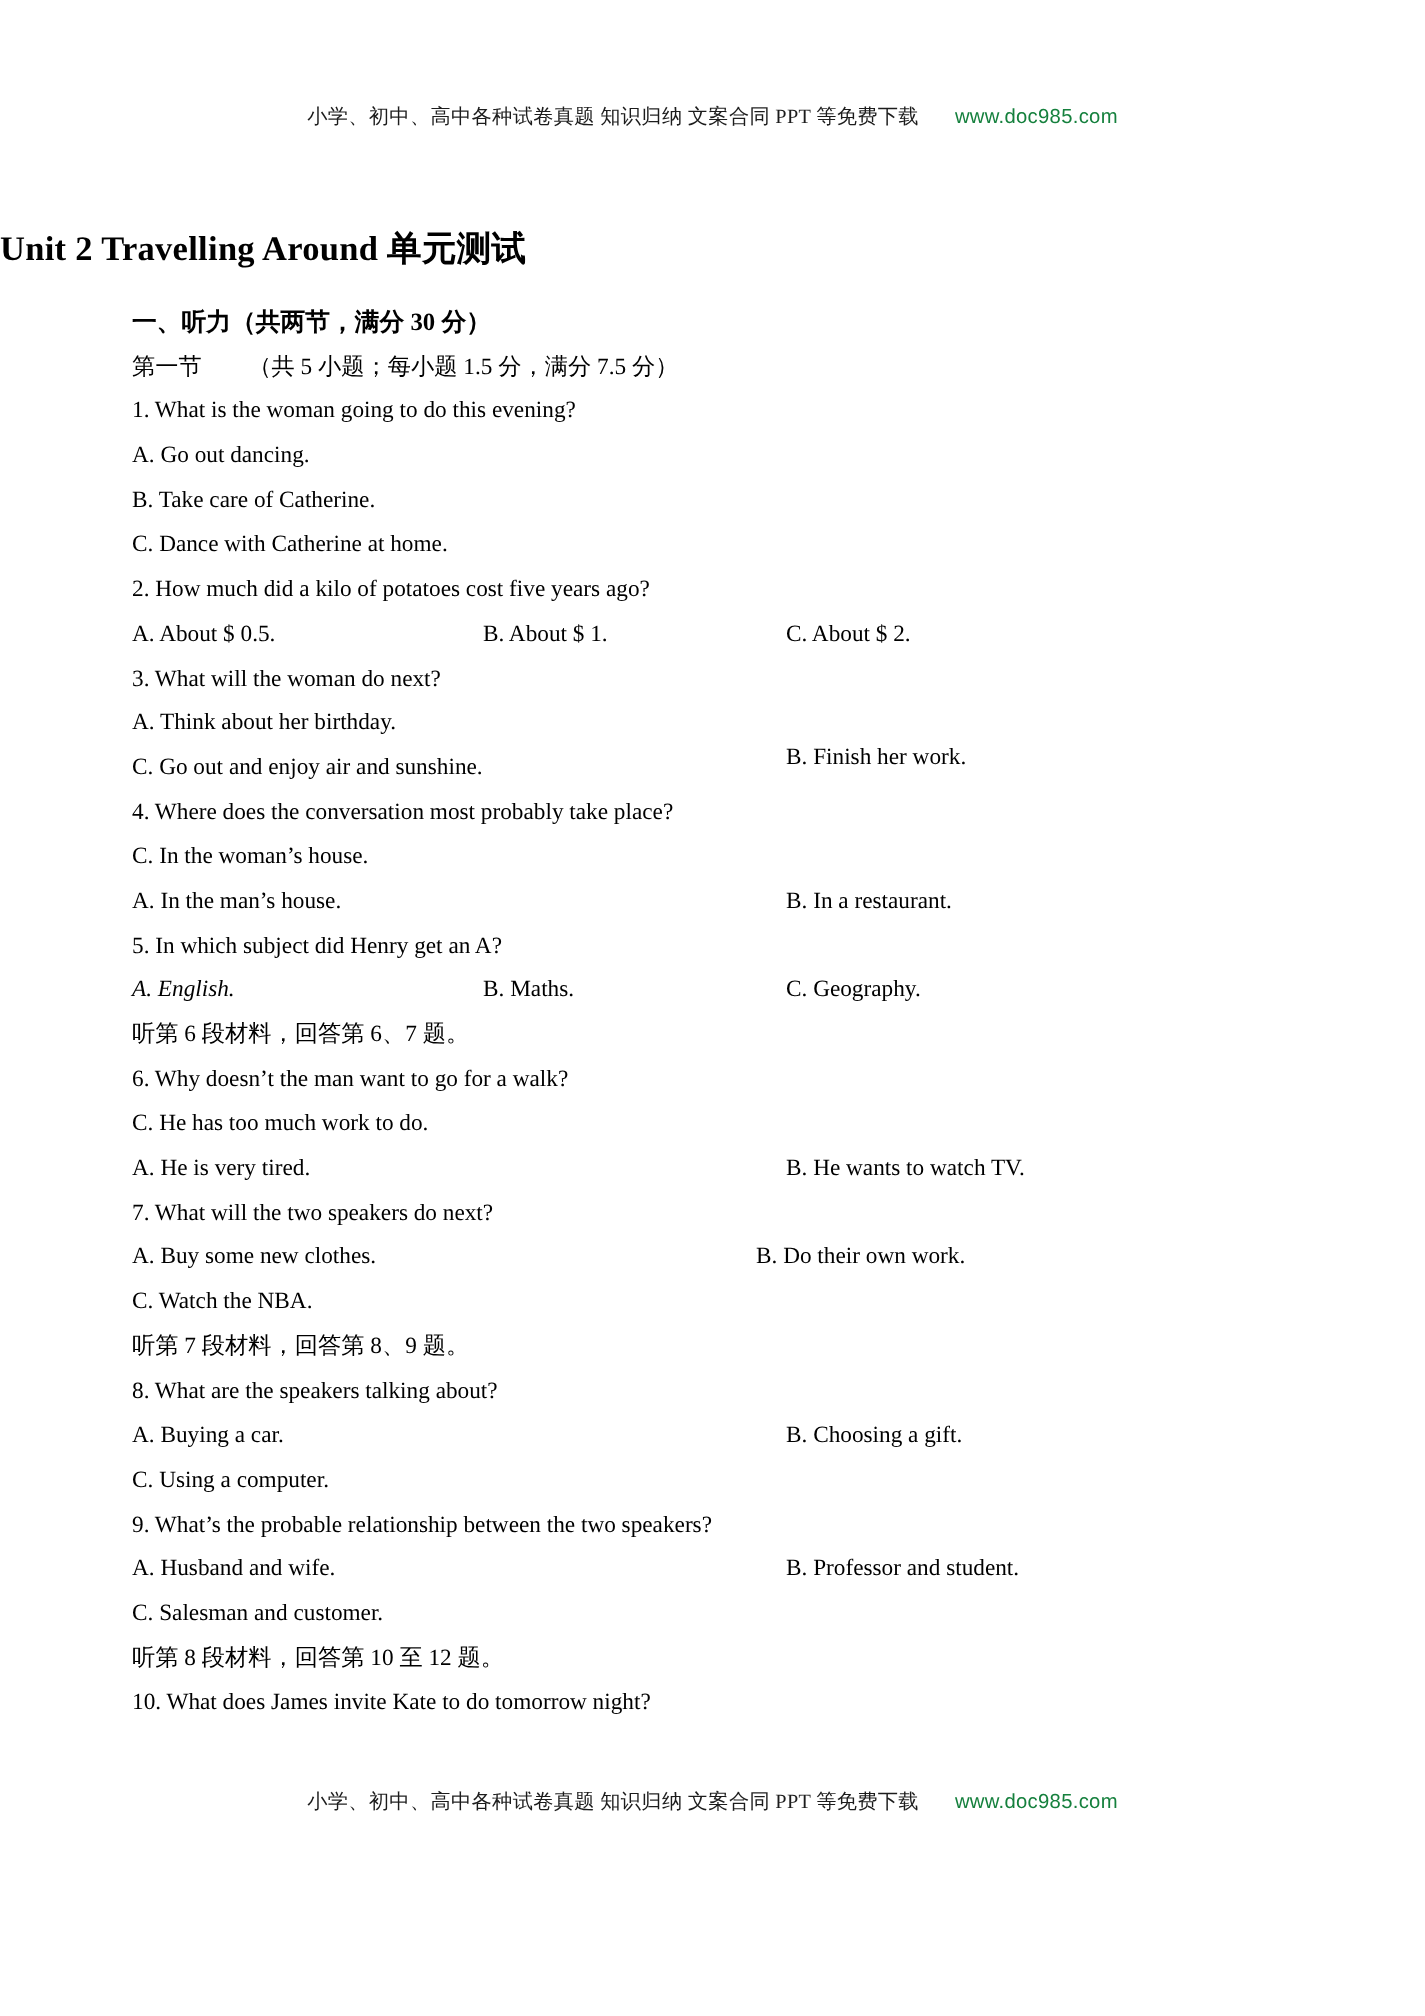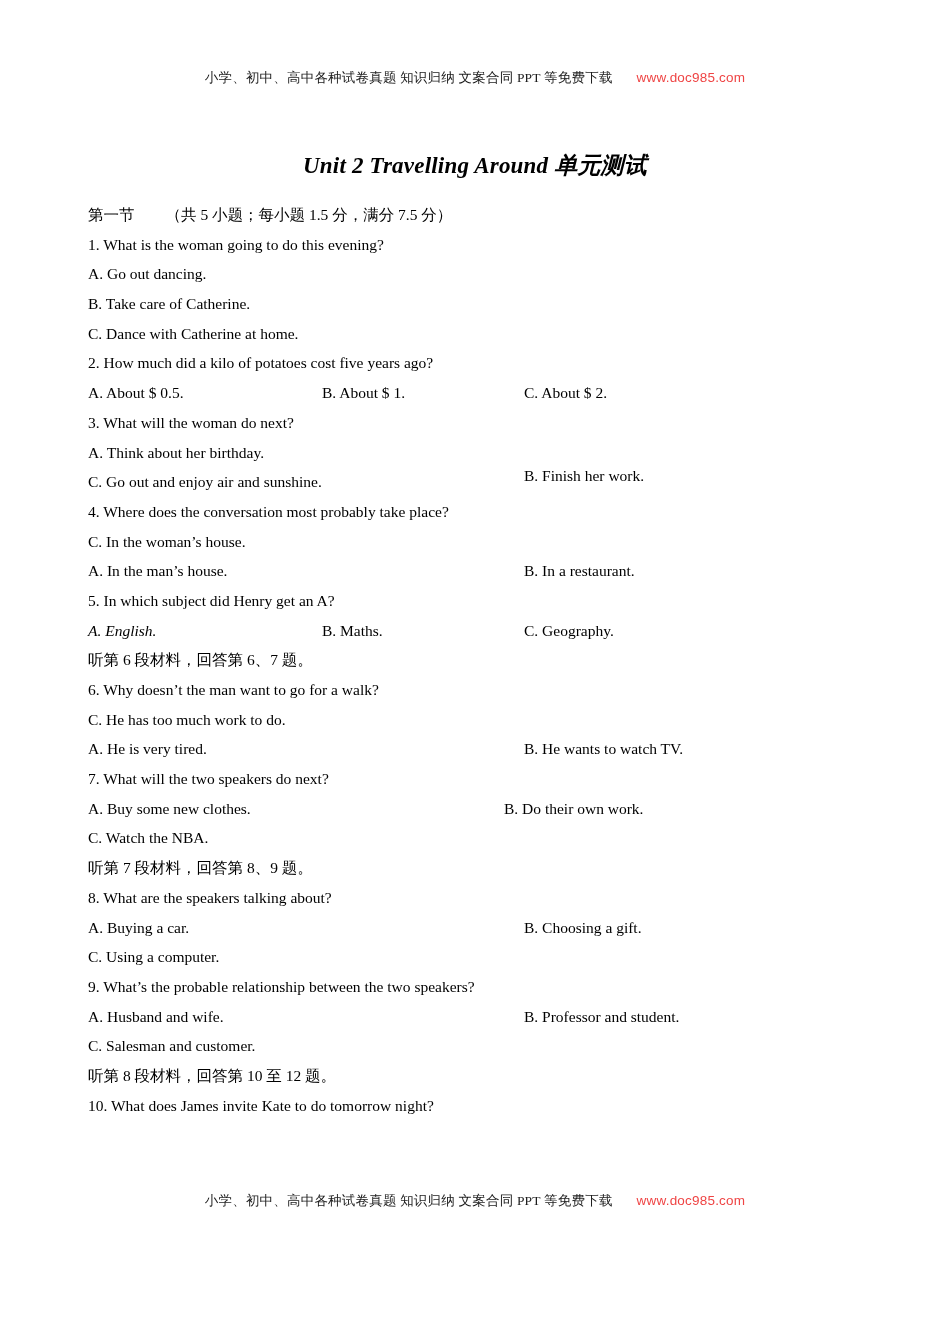--- a/index.html
+++ b/index.html
@@ -13,48 +13,48 @@
 
   .pageband {
     position:absolute; left:0; width:100%;
     text-align:center; font-size:13.5px; color:#1c1c1c;
     white-space:pre; letter-spacing:0.2px;
   }
   .pageband.header { top:69px; }
   .pageband.footer { top:1192px; }
   .band-url {
     font-family:"Liberation Sans","DejaVu Sans",sans-serif;
-    margin-left:24px; font-size:13.5px; color:#ef4444;
+    margin-left:24px; font-size:13.5px; color:#15803d;
   }
 
   .doc-title {
     position:absolute; top:149px; left:0; width:100%;
-    text-align:center; font-size:23px; font-weight:700; line-height:34px;
+    text-align:left; font-size:23px; font-weight:700; line-height:34px;
     letter-spacing:0.2px;
-    font-style:italic;
   }
 
   .content { position:absolute; top:200px; left:88px; width:798px; }
   .line {
     position:relative; height:29.7px; line-height:29.7px;
     font-size:15.5px; white-space:pre;
   }
   .line.heading { font-size:16.5px; font-weight:700; }
   .col { position:absolute; top:0; white-space:pre; }
 </style>
 </head>
 <body>
 
 <div class="page">
 
   <div class="pageband header"><span>小学、初中、高中各种试卷真题 知识归纳 文案合同 PPT 等免费下载</span><span class="band-url">www.doc985.com</span></div>
 
   <div class="doc-title">Unit 2 Travelling Around 单元测试</div>
 
   <div class="content">
+      <div class="line heading">一、听力（共两节，满分 30 分）</div>
       <div class="line">第一节　　（共 5 小题；每小题 1.5 分，满分 7.5 分）</div>
       <div class="line">1. What is the woman going to do this evening?</div>
       <div class="line">A. Go out dancing.</div>
       <div class="line">B. Take care of Catherine.</div>
       <div class="line">C. Dance with Catherine at home.</div>
       <div class="line">2. How much did a kilo of potatoes cost five years ago?</div>
       <div class="line"><span class="col" style="left: 0px;">A. About $ 0.5.</span><span class="col" style="left: 234px;">B. About $ 1.</span><span class="col" style="left: 436px;">C. About $ 2.</span></div>
       <div class="line">3. What will the woman do next?</div>
       <div class="line"><span class="col" style="left: 0px;">A. Think about her birthday.</span><span class="col" style="left: 436px; margin-top: 23px;">B. Finish her work.</span></div>
       <div class="line">C. Go out and enjoy air and sunshine.</div>

